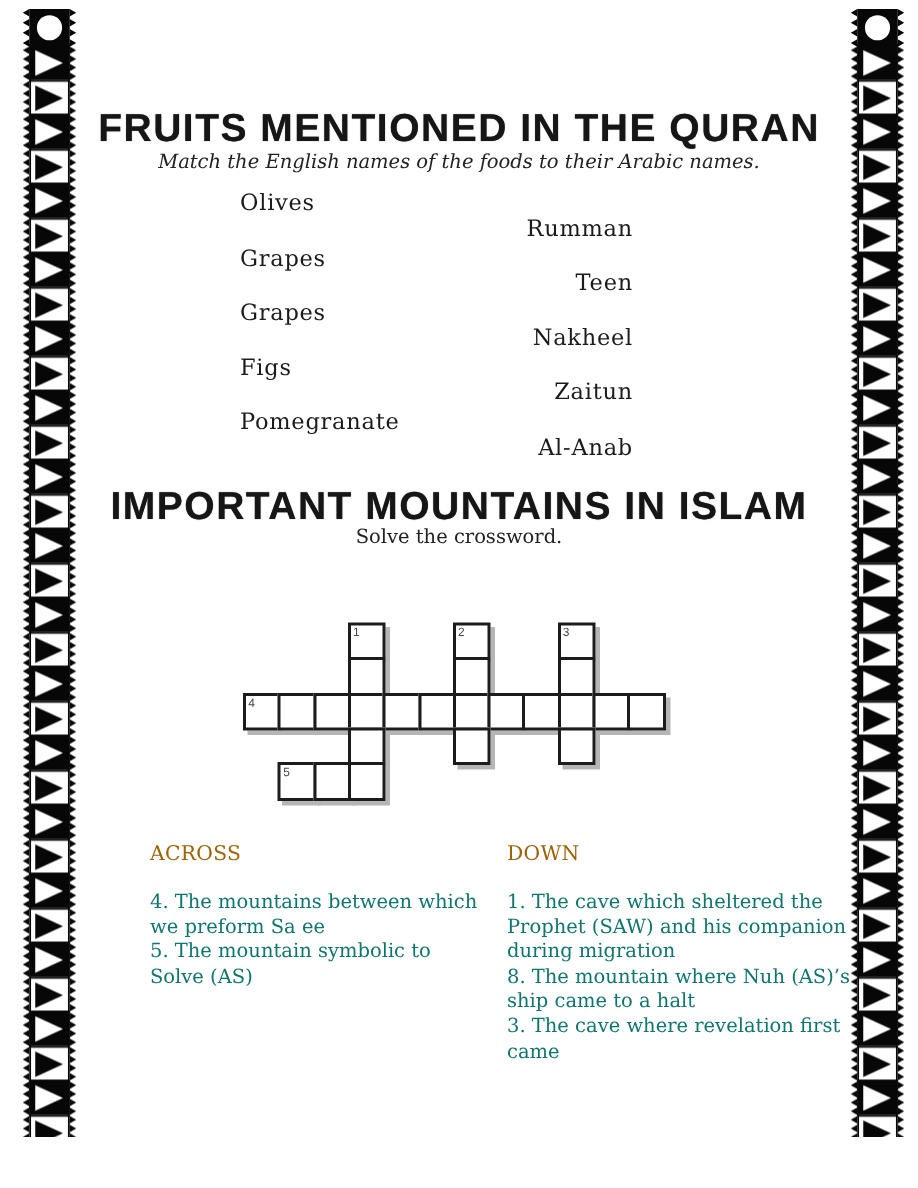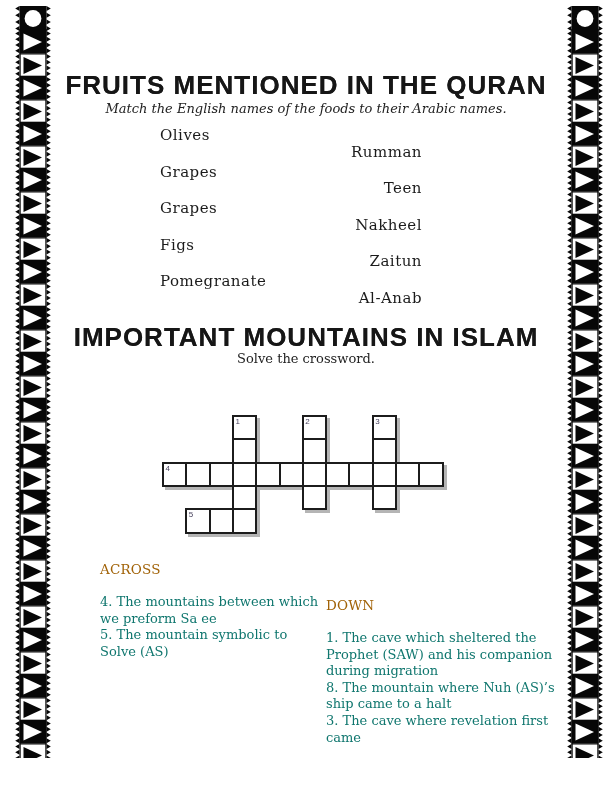--- a/index.html
+++ b/index.html
@@ -34,21 +34,21 @@
   .xcell{
     position:absolute; box-sizing:border-box; background:#ffffff;
     border:2.4px solid #1c1c1c;
   }
   .xnum{
     position:absolute; top:0px; left:1.5px; font-family:"Liberation Sans", sans-serif;
     font-size:8px; line-height:9px; color:#4a4460;
   }
   .clues-col{position:absolute; top:561px;}
   .clues-col.across{left:100px; width:212px;}
-  .clues-col.down{left:326px; width:228px;margin-top:36px;}
+  .clues-col.down{left:338px; width:228px;}
   .clue-header{font-size:13.5px; letter-spacing:0.2px; color:#a16207;}
   .clue-lines{margin-top:17px;}
   .clue-line{font-size:13px; line-height:16.6px; white-space:nowrap; color:#0f766e;}
 </style>
 </head>
 <body>
 
 <div class="page">
 
   <div class="border-wrap left" id="border-left"><svg width="38" height="753" viewBox="0 0 38 753" xmlns="http://www.w3.org/2000/svg">

